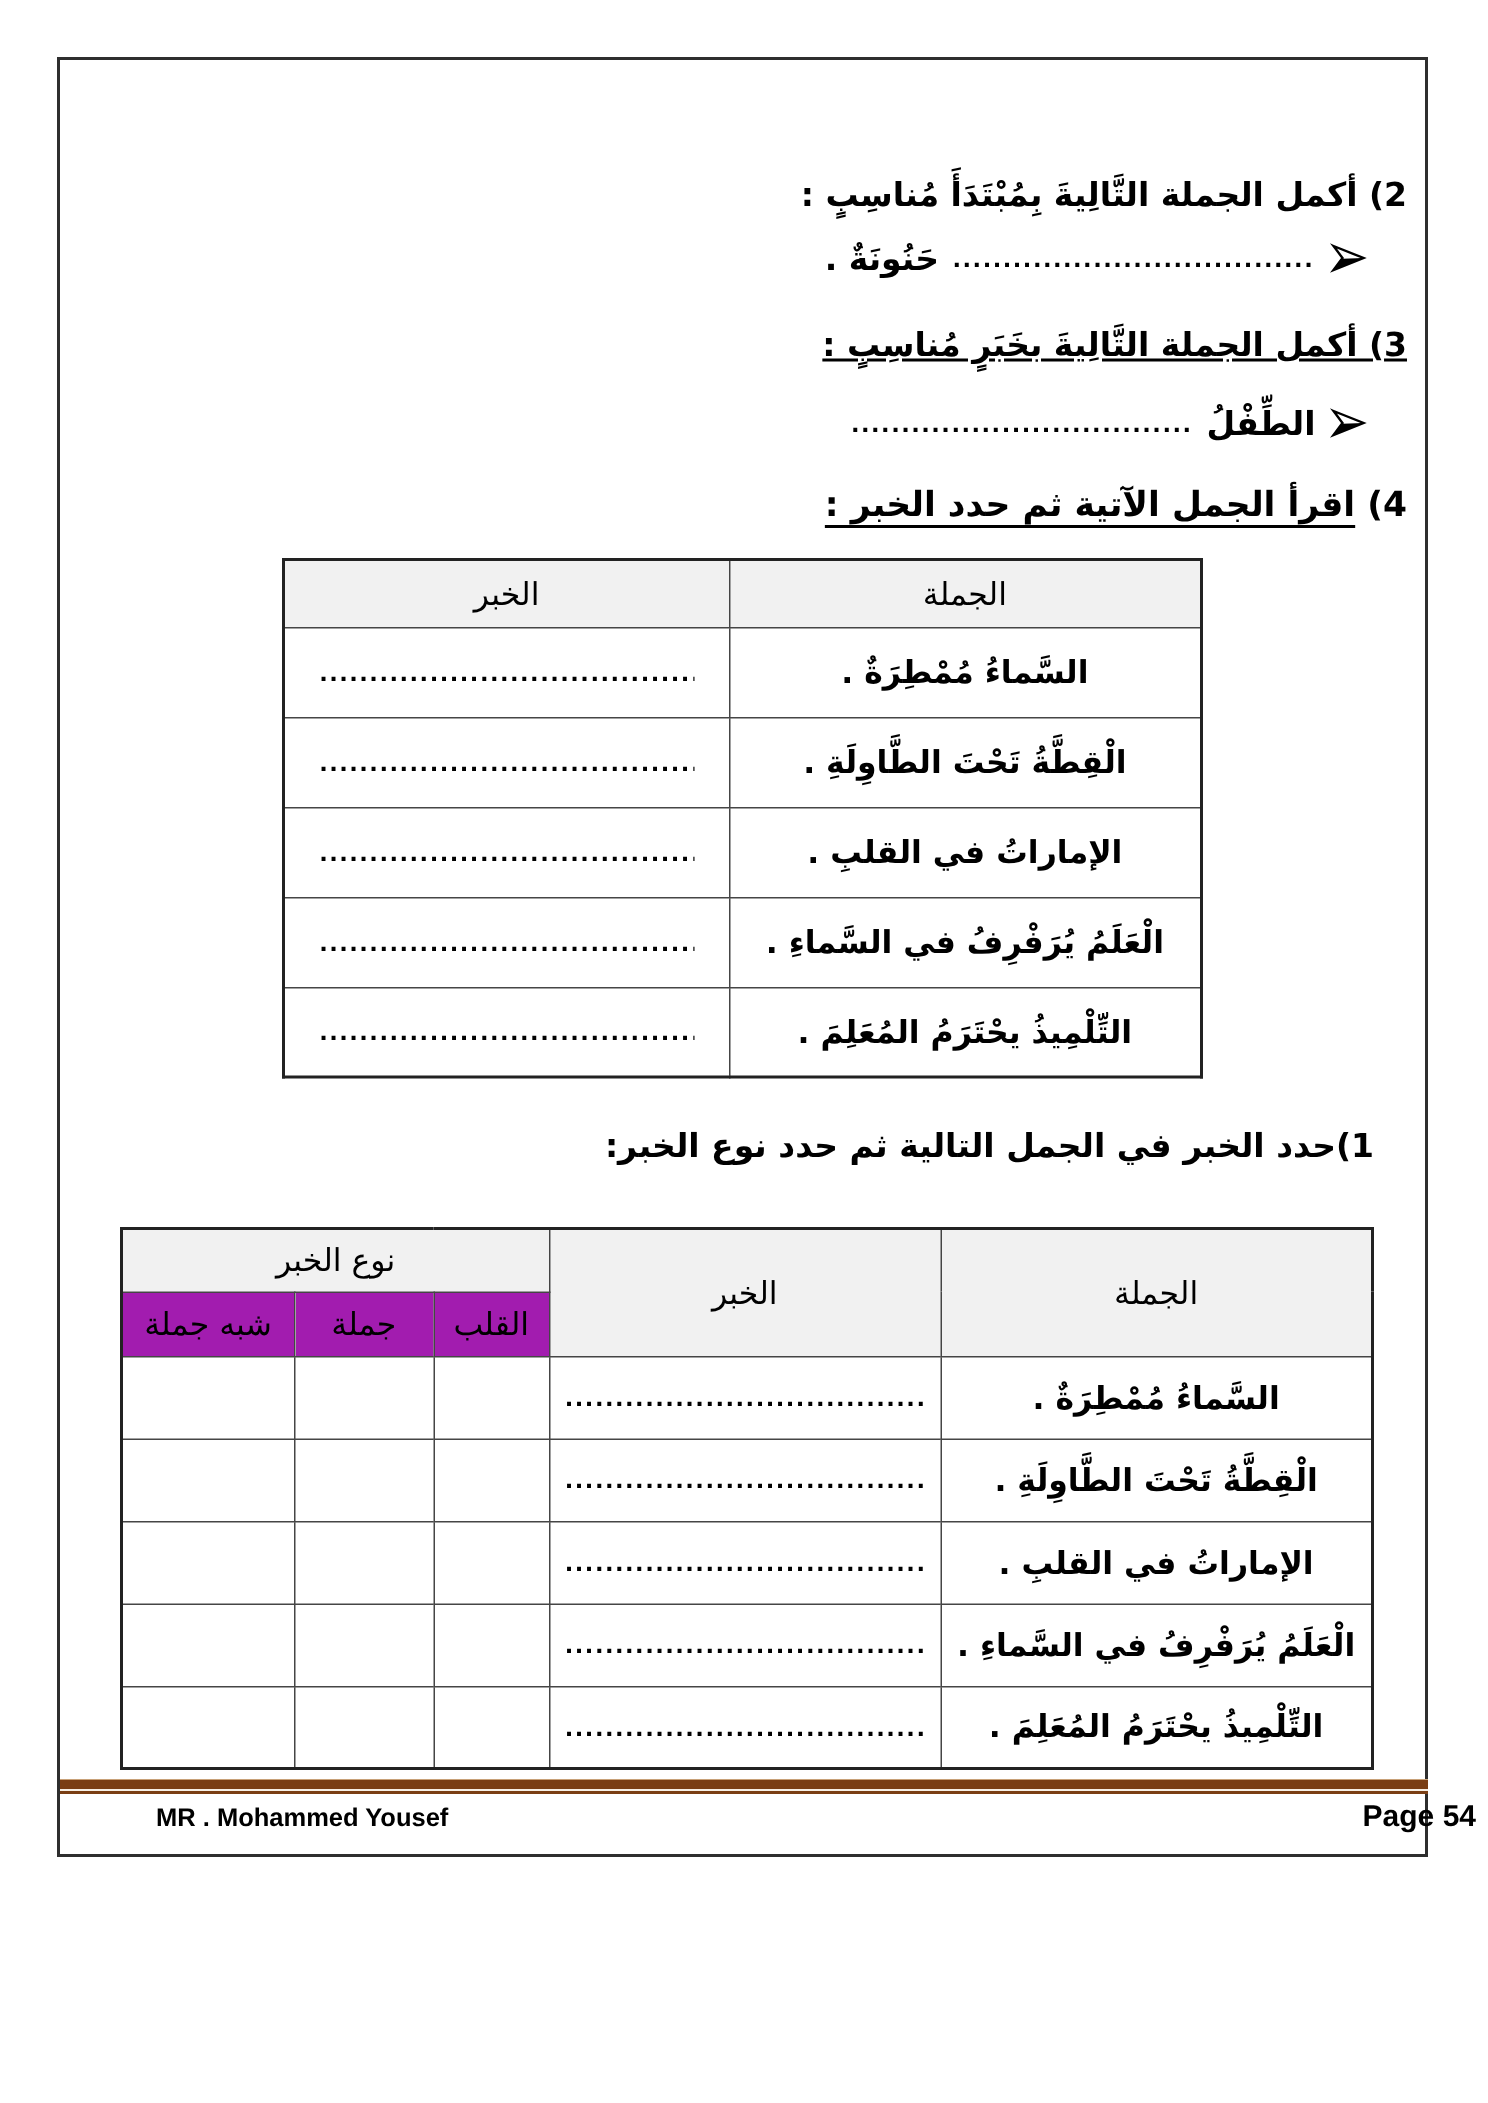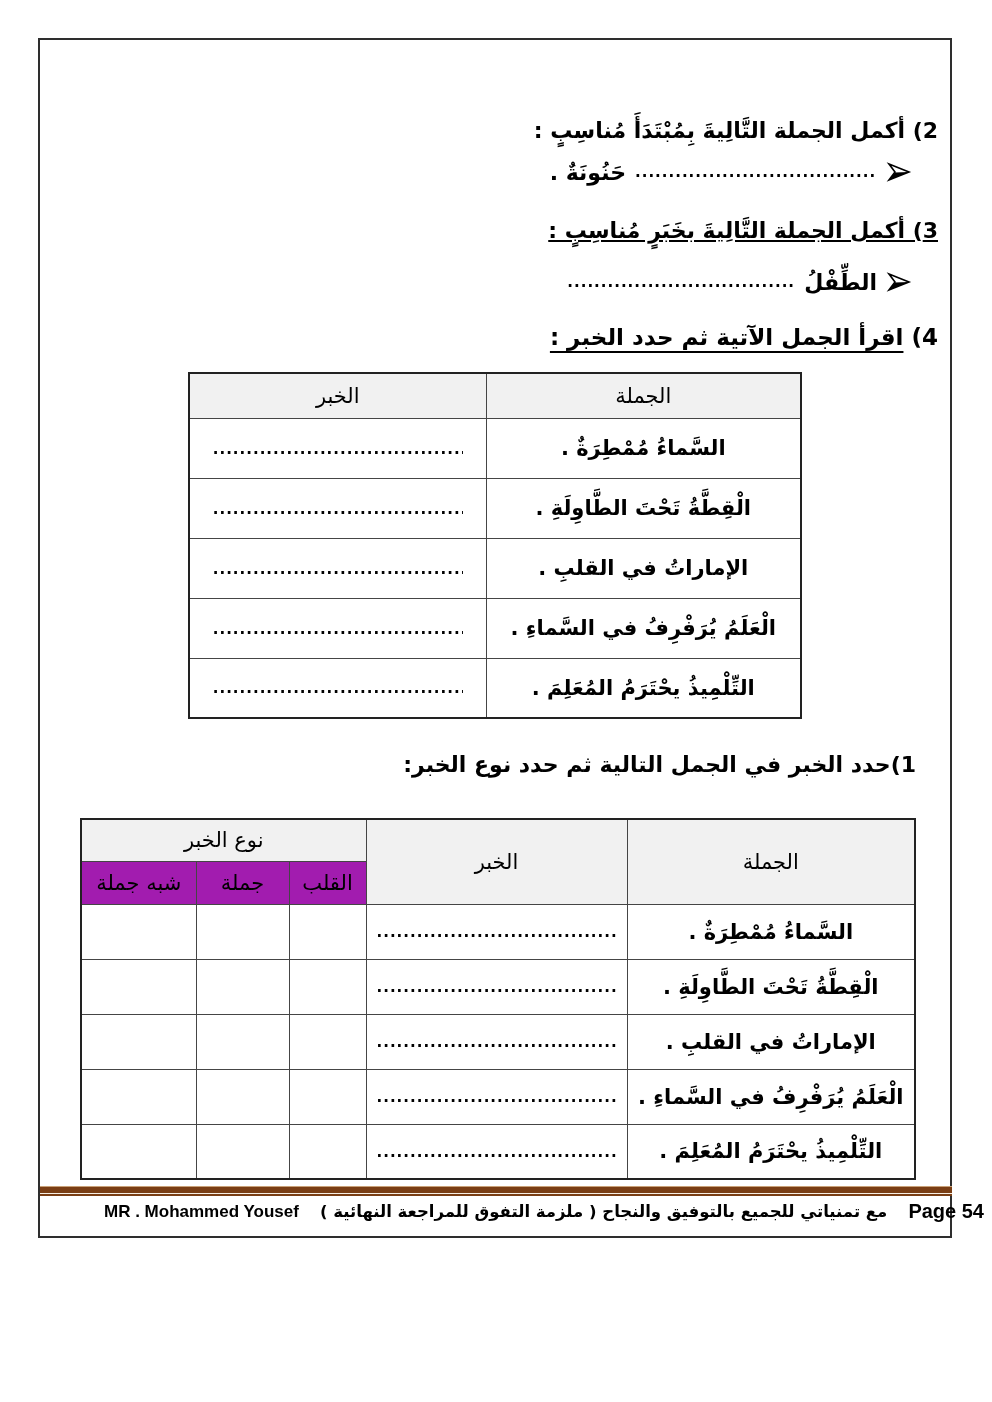--- a/index.html
+++ b/index.html
@@ -177,15 +177,14 @@
     <td></td>
     <td></td>
     <td></td>
   </tr>
 </tbody>
   </table>
 
 <div class="footer-rule"></div>
 <div class="footer-row">
   <span class="footer-left">MR . Mohammed Yousef</span>
-  <span class="footer-center">مع تمنياتي للجميع بالتوفيق والنجاح ( ملزمة التفوق للمراجعة النهائية )</span>
   <span class="footer-right">Page 54</span>
 </div>
 
 </body></html>

